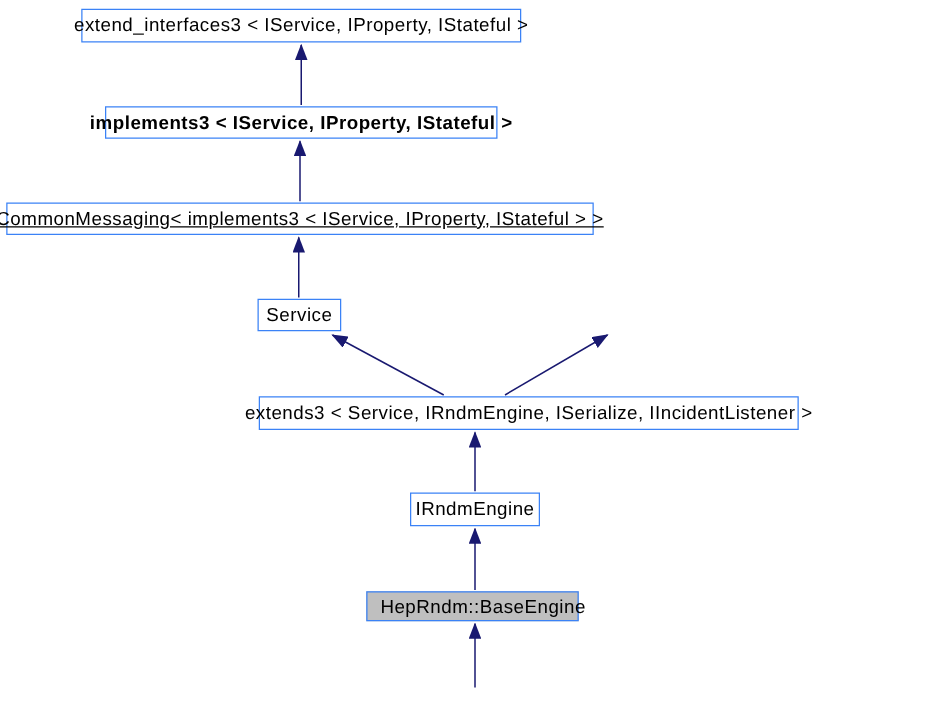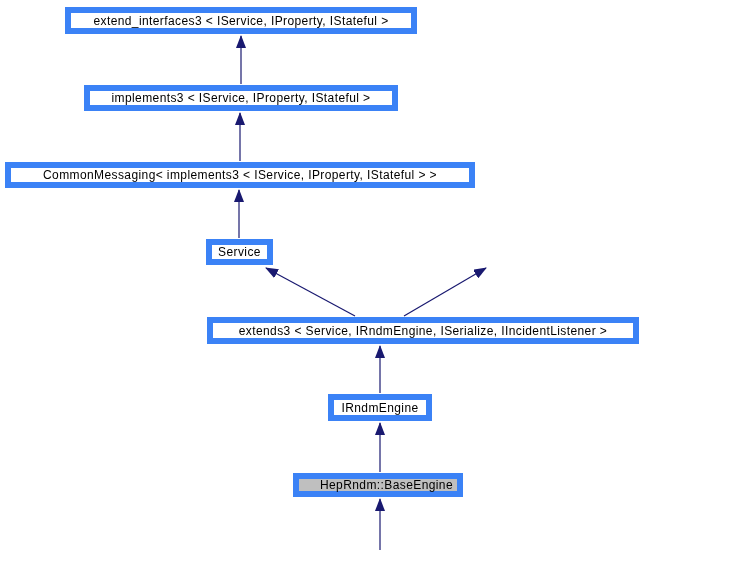--- a/index.html
+++ b/index.html
@@ -19,39 +19,39 @@
     position: absolute;
     left: 0;
     top: 0;
     width: 745px;
     height: 581px;
     z-index: 1;
   }
   .node {
     position: absolute;
     box-sizing: border-box;
-    border: 6px solid #3b82f6;
+    border: 1px solid #3b82f6;
     background: #ffffff;
     color: #000000;
-    font-size: 12px;
+    font-size: 15px;
     letter-spacing: 0.4px;
     display: flex;
     align-items: center;
     justify-content: center;
     white-space: nowrap;
     z-index: 2;
     cursor: pointer;
   }
   .node.highlight {
     background: #bfbfbf;
   }
   
   .n-extend-iservice   { left: 65px;  top: 7px;   width: 352px; height: 27px; }
-  .n-implements3       { left: 84px;  top: 85px;  width: 314px; height: 26px; }
-  .n-commonmessaging   { left: 5px;   top: 162px; width: 470px; height: 26px; }
+  .n-implements3       { left: 84px;  top: 85px;  width: 314px; height: 26px; font-weight: bold; }
+  .n-commonmessaging   { left: 5px;   top: 162px; width: 470px; height: 26px; text-decoration: underline; }
   .n-service           { left: 206px; top: 239px; width: 67px;  height: 26px; }
   .n-extend-irndm      { left: 294px; top: 239px; width: 445px; height: 26px; }
   .n-extends3          { left: 163px; top: 317px; width: 432px; height: 27px; margin-left: 44px; }
   .n-rndmengine        { left: 328px; top: 394px; width: 104px; height: 27px; }
   .n-baseengine        { left: 293px; top: 473px; width: 170px; height: 24px; padding-left: 17px; }
   .n-heprndm-engine    { left: 281px; top: 551px; width: 199px; height: 24px; }
 </style>
 </head>
 <body>
 

